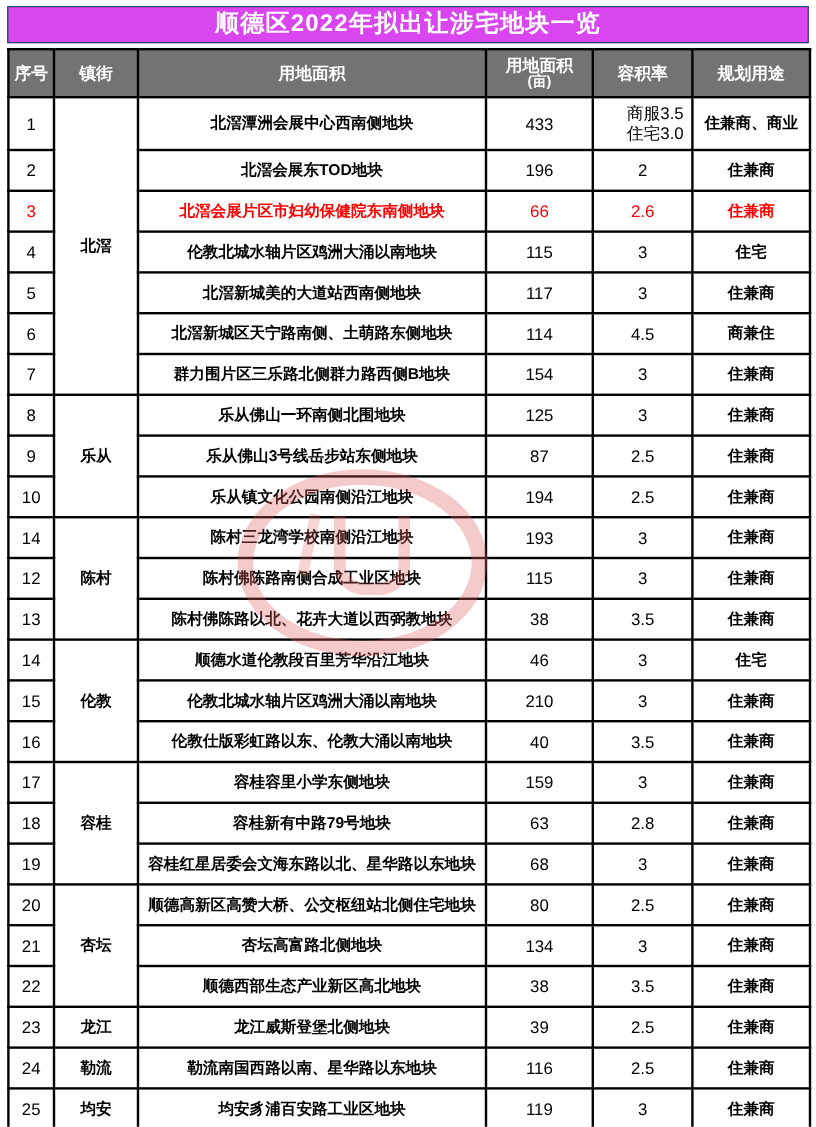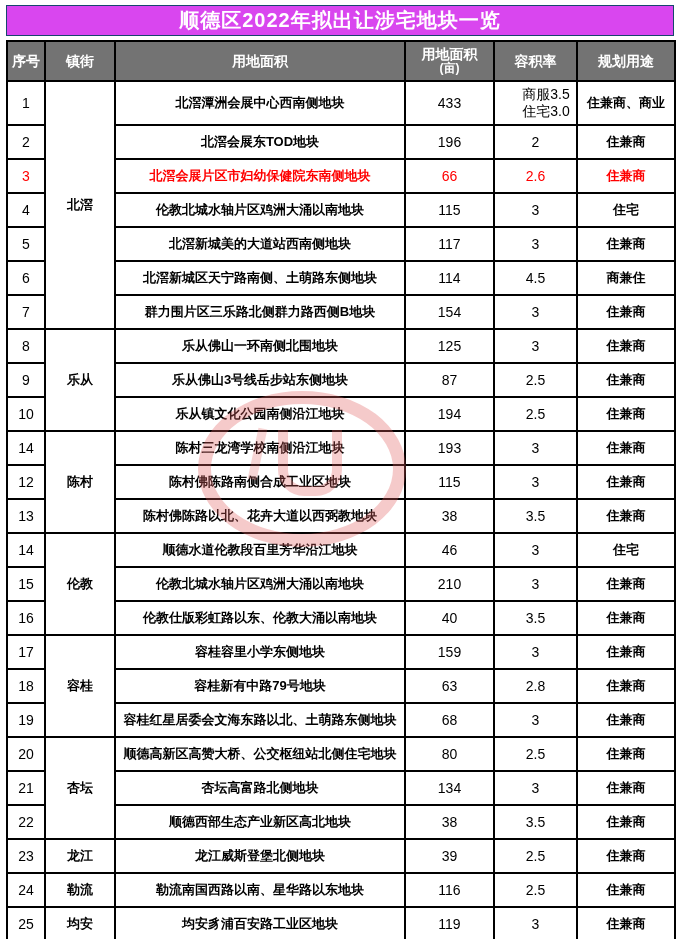--- a/index.html
+++ b/index.html
@@ -218,21 +218,21 @@
         </tr>
         <tr>
           <td class="num">18</td>
           <td>容桂新有中路79号地块</td>
           <td class="num">63</td>
           <td class="num">2.8</td>
           <td>住兼商</td>
         </tr>
         <tr>
           <td class="num">19</td>
-          <td>容桂红星居委会文海东路以北、土萌路东侧地块</td>
+          <td>容桂红星居委会文海东路以北、星华路以东地块</td>
           <td class="num">68</td>
           <td class="num">3</td>
           <td>住兼商</td>
         </tr>
         <tr>
           <td class="num">20</td>
           <td class="town-cell" rowspan="3">杏坛</td>
           <td>顺德高新区高赞大桥、公交枢纽站北侧住宅地块</td>
           <td class="num">80</td>
           <td class="num">2.5</td>

